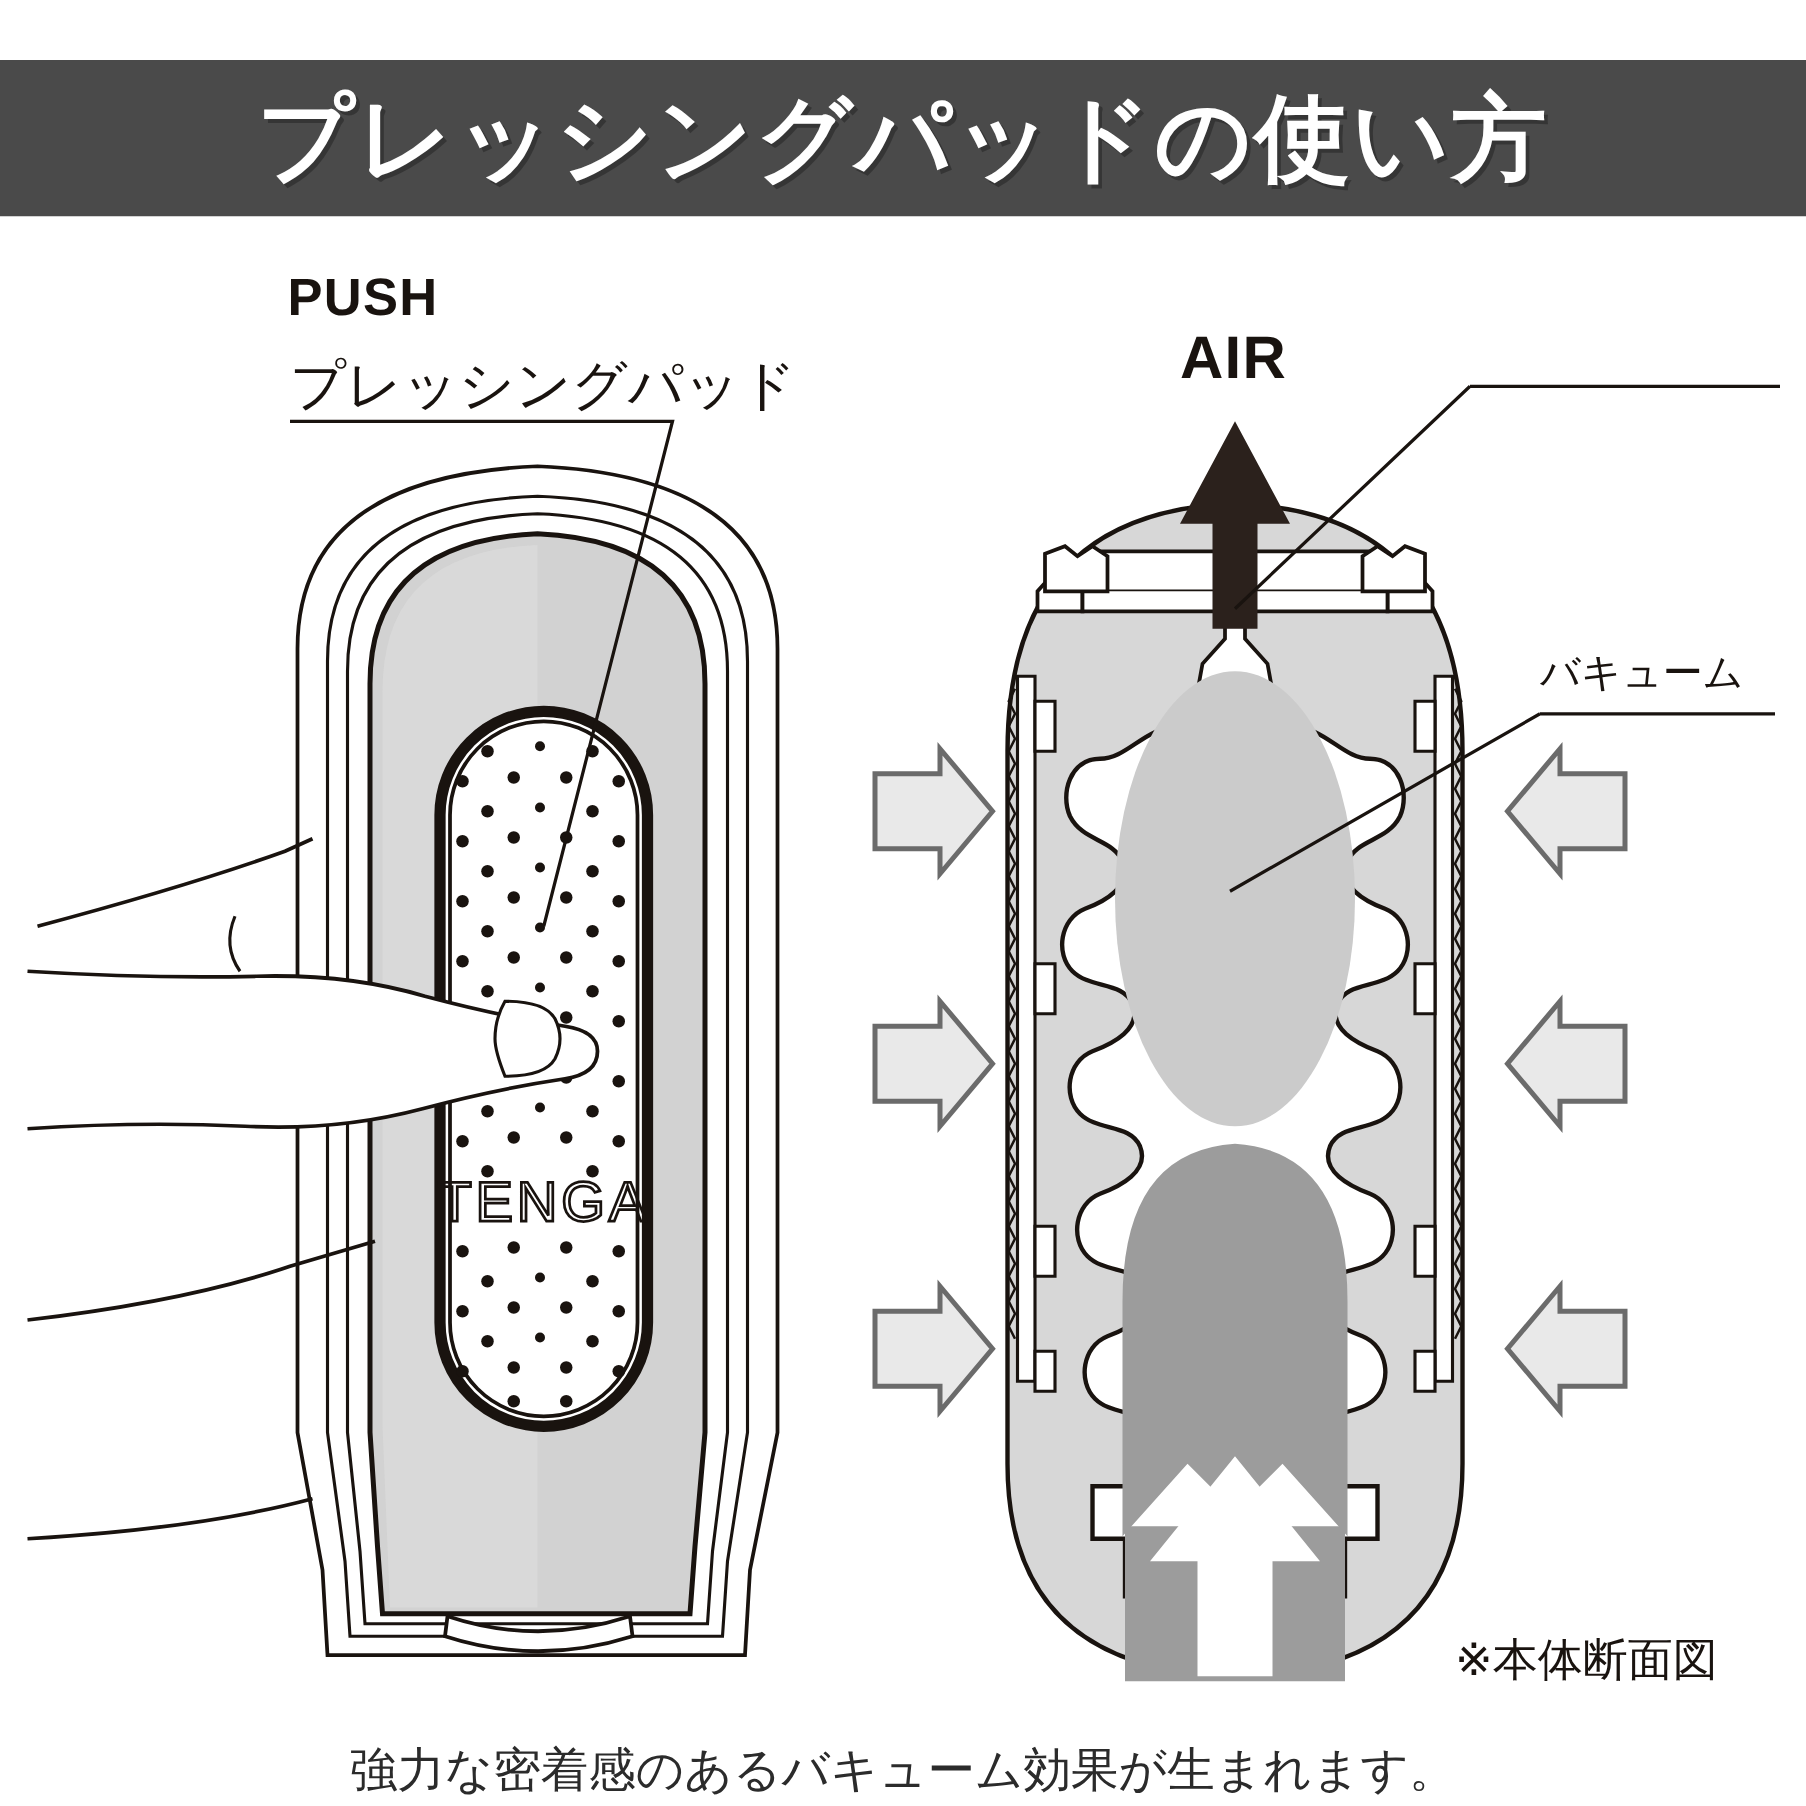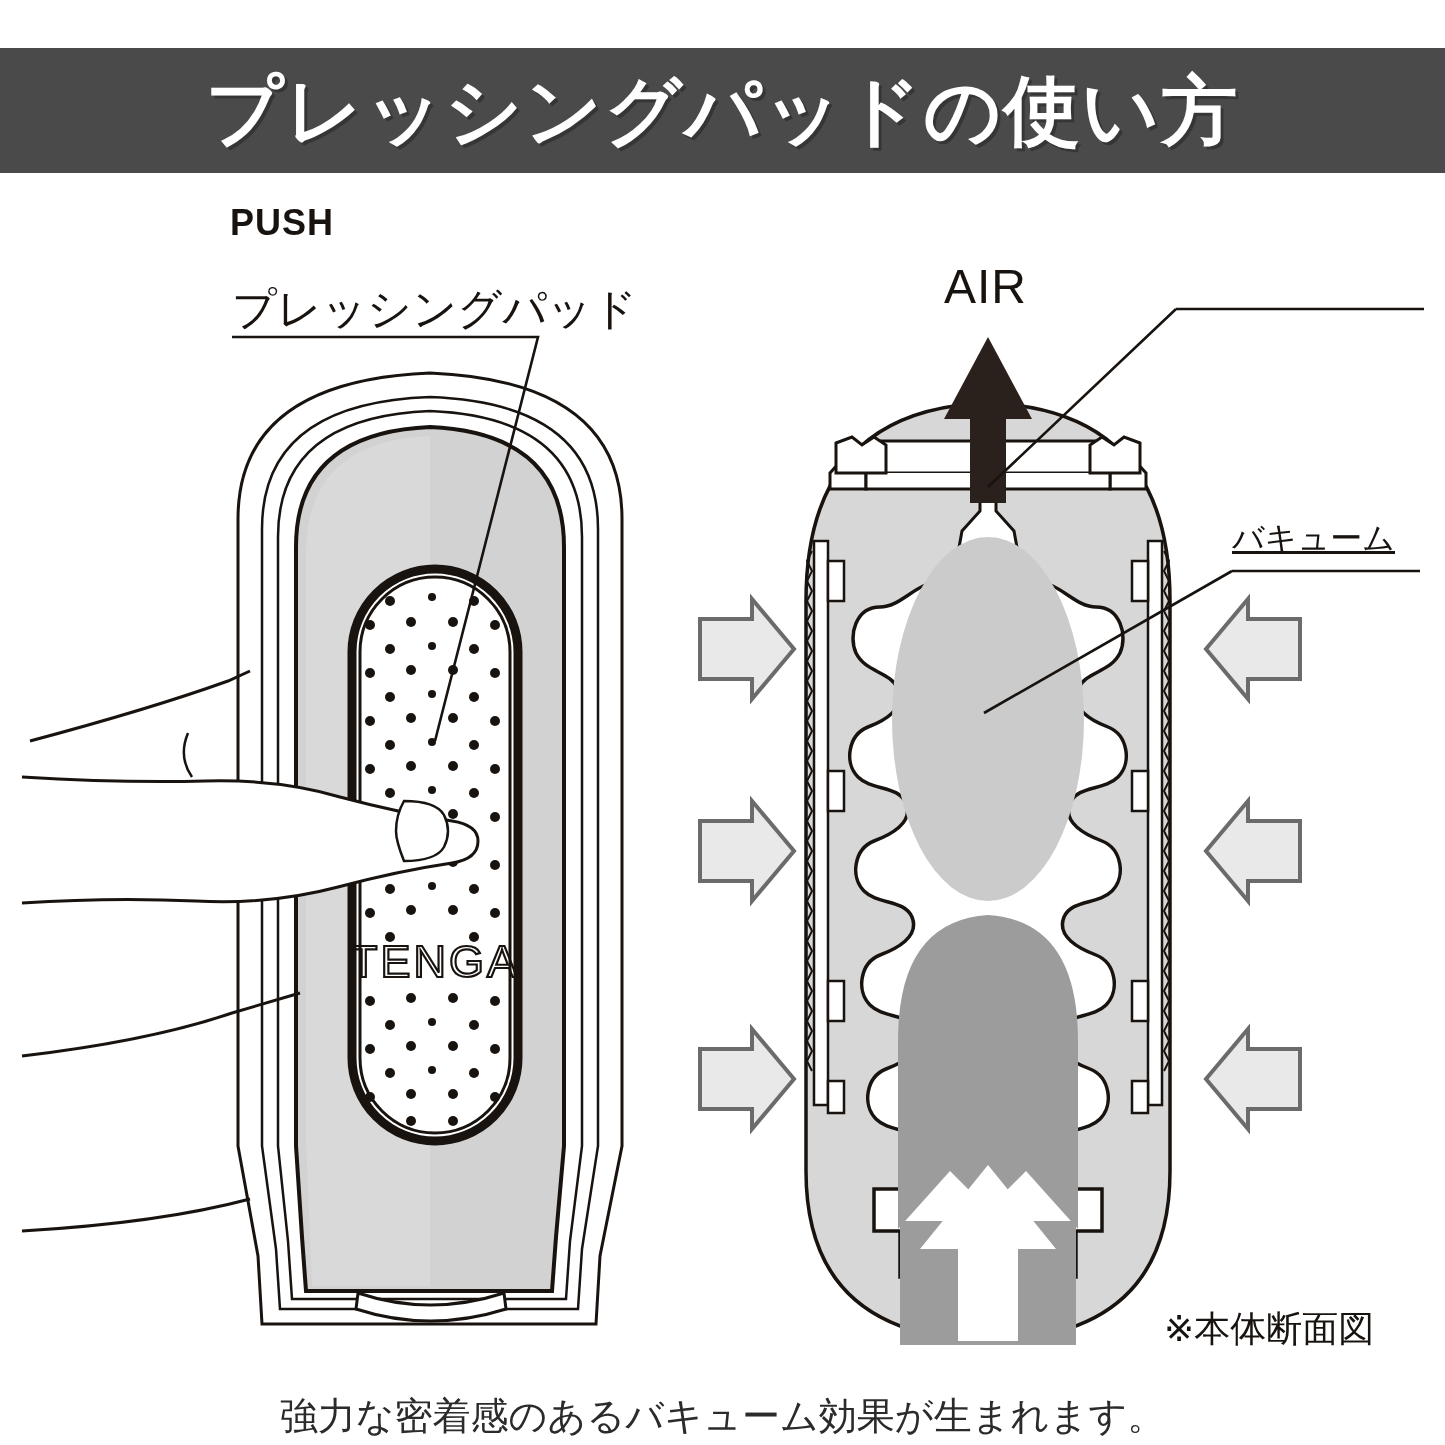--- a/index.html
+++ b/index.html
@@ -30,42 +30,41 @@
   }
 
   
   .lbl{
     position:absolute;
     color:#19130f;
     white-space:nowrap;
     line-height:1;
   }
   .push-label{
-    left:230px;top:164px;
-    font-size:36px;font-weight:700;letter-spacing:1px;
+    left:230px;top:176px;
+    font-size:42px;font-weight:700;letter-spacing:1px;
   }
   .pad-label{
     left:232px;top:246px;
     font-size:44px;font-weight:500;
     font-family:"DejaVu Sans","Liberation Sans",sans-serif;
   }
   .air-label{
     left:944px;top:222px;
-    font-size:48px;font-weight:400;letter-spacing:1px;
+    font-size:48px;font-weight:700;letter-spacing:1px;
   }
   .valve-label{
     left:1176px;top:216px;
     font-size:32px;font-weight:500;
     font-family:"DejaVu Sans","Liberation Sans",sans-serif;
   }
   .vacuum-label{
     left:1232px;top:481px;
     font-size:32px;font-weight:500;
     font-family:"DejaVu Sans","Liberation Sans",sans-serif;
-    text-decoration:underline;
   }
   .section-note{
     left:1164px;top:1270px;
     font-size:36px;font-weight:500;
     font-family:"DejaVu Sans","Liberation Sans",sans-serif;
   }
 
   
   .caption{
     position:absolute;left:0;top:1348px;width:1445px;

